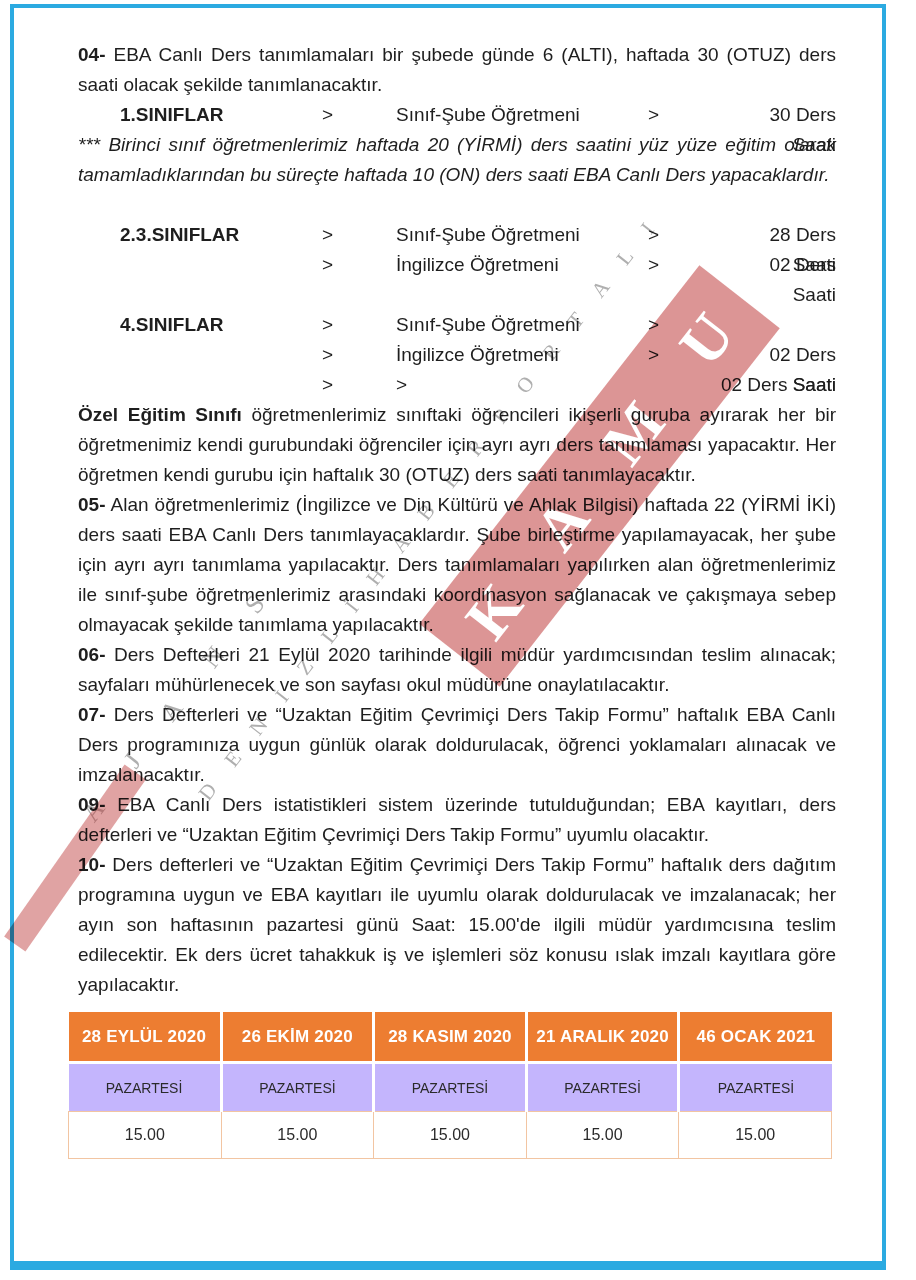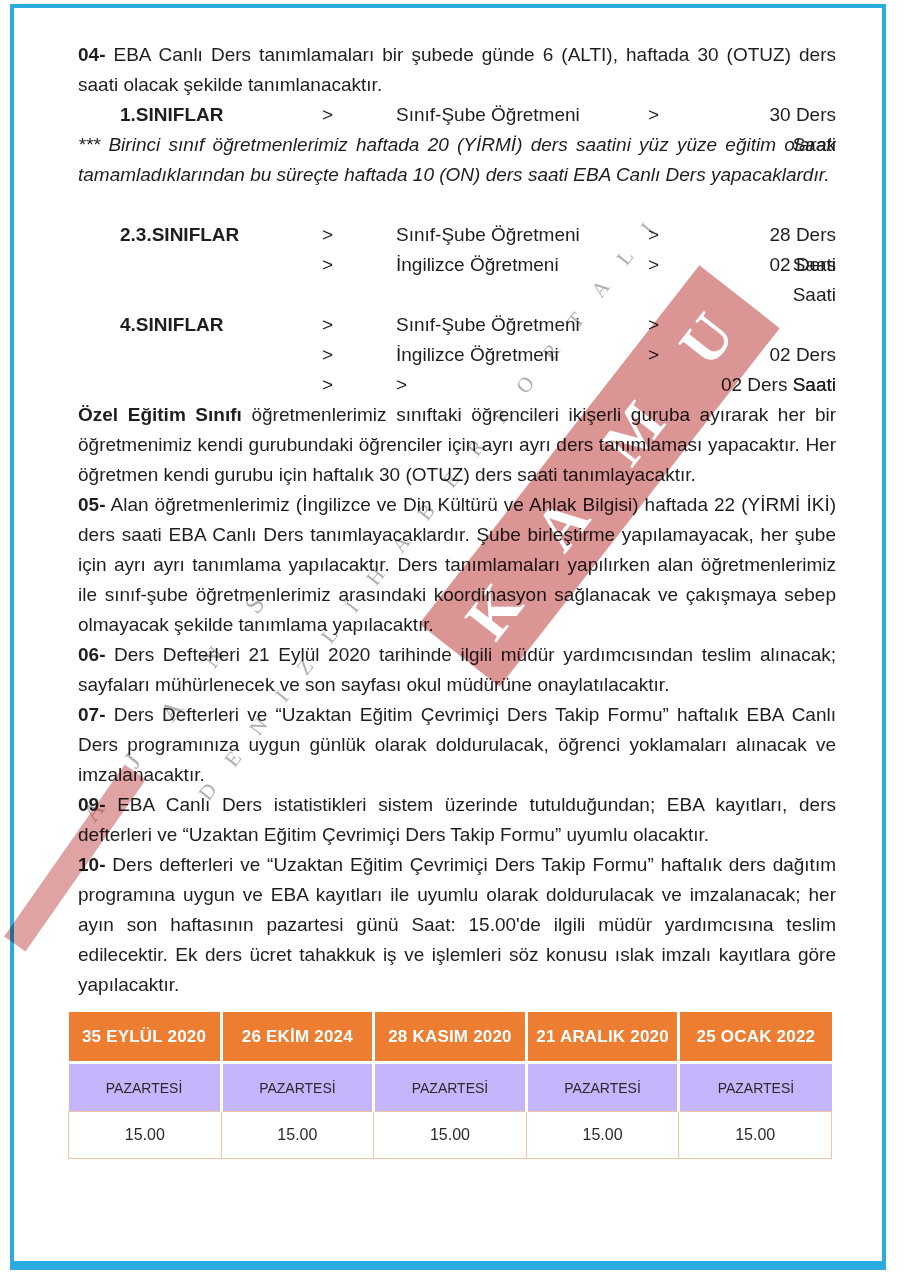--- a/index.html
+++ b/index.html
@@ -141,25 +141,25 @@
     <p class="para"><b>07-</b><span> Ders Defterleri ve “Uzaktan Eğitim Çevrimiçi Ders Takip Formu” haftalık EBA Canlı Ders programınıza uygun günlük olarak doldurulacak, öğrenci yoklamaları alınacak ve imzalanacaktır.</span></p>
 
 
     <p class="para"><b>09-</b><span> EBA Canlı Ders istatistikleri sistem üzerinde tutulduğundan; EBA kayıtları, ders defterleri ve “Uzaktan Eğitim Çevrimiçi Ders Takip Formu” uyumlu olacaktır.</span></p>
 
     <p class="para"><b>10-</b><span> Ders defterleri ve “Uzaktan Eğitim Çevrimiçi Ders Takip Formu” haftalık ders dağıtım programına uygun ve EBA kayıtları ile uyumlu olarak doldurulacak ve imzalanacak; her ayın son haftasının pazartesi günü Saat: 15.00'de ilgili müdür yardımcısına teslim edilecektir. Ek ders ücret tahakkuk iş ve işlemleri söz konusu ıslak imzalı kayıtlara göre yapılacaktır.</span></p>
 
     <table class="sched">
       <tbody>
           <tr>
-        <th>35 EYLÜL 2020</th>
-        <th>26 EKİM 2024</th>
+        <th>28 EYLÜL 2020</th>
+        <th>26 EKİM 2020</th>
         <th>28 KASIM 2020</th>
         <th>21 ARALIK 2020</th>
-        <th>25 OCAK 2022</th>
+        <th>46 OCAK 2021</th>
       </tr>
       <tr class="day-row">
         <td>PAZARTESİ</td>
         <td>PAZARTESİ</td>
         <td>PAZARTESİ</td>
         <td>PAZARTESİ</td>
         <td>PAZARTESİ</td>
       </tr>
       <tr class="time-row">
         <td>15.00</td>

